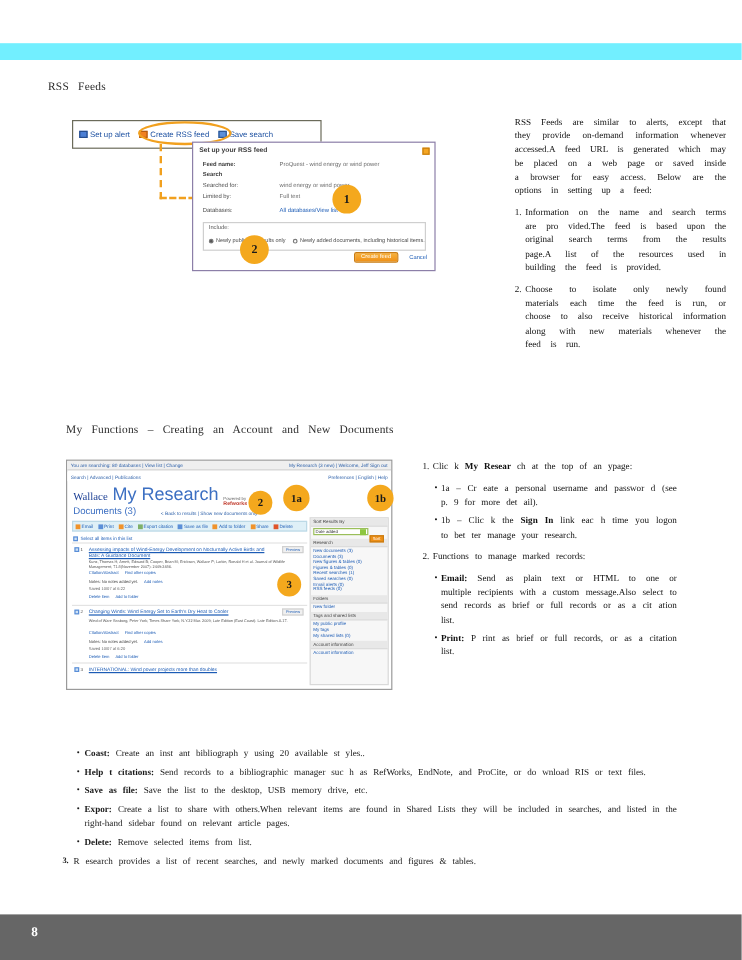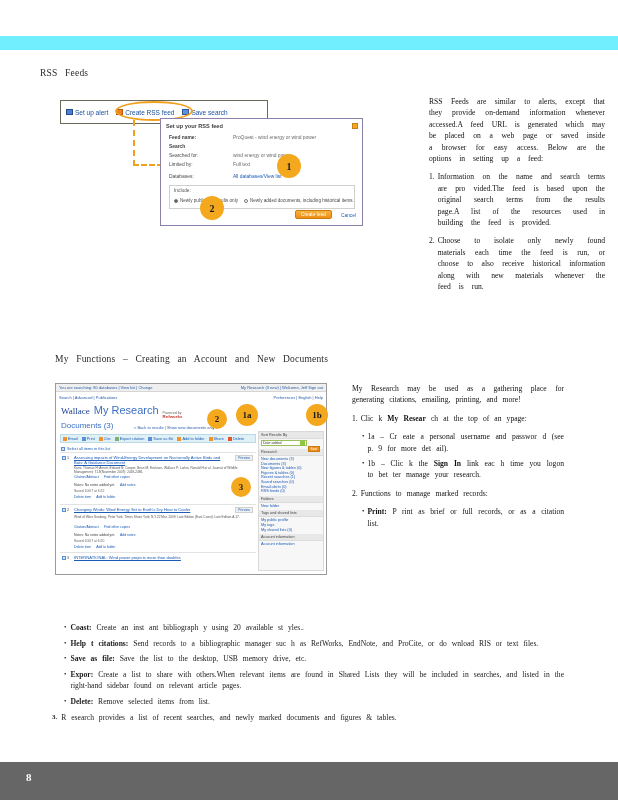--- a/index.html
+++ b/index.html
@@ -299,21 +299,21 @@
     display: flex;
     align-items: baseline;
     gap: 4px;
   }
   .pq-logo {
     font-size: 9px;
     color: #1b3f94;
     font-family: "Liberation Serif", serif;
   }
   .pq-myresearch {
-    font-size: 11px;
+    font-size: 15px;
     color: #3c6fc2;
   }
   .pq-powered {
     font-size: 3.6px;
     color: #666;
     line-height: 4px;
   }
   .pq-powered b { color: #c0392b; font-size: 4.4px; }
   .pq-doccount {
     position: absolute;
@@ -735,38 +735,41 @@
   <span>1b</span>
 </div>
 <div class="callout" style="left:207px; top:409px; width:20px; height:20px; font-size:9px;">
   <span>2</span>
 </div>
 <div class="callout" style="left:231px; top:477px; width:20px; height:20px; font-size:9px;">
   <span>3</span>
 </div>
 
 <div class="body-col" style="left:352px; top:383px; width:212px;">
-  <p class="loose">My   Research      may   be   used    as   a  gathering   place   for  generating    citations,   emailing,    printing,   and   more!</p>
 
   <div class="ol-item">
     <span class="ol-num">1.</span>
     <span class="ol-txt loose">Clic k <b>My  Resear</b>   ch  at   the   top   of  an ypage:</span>
   </div>
   <div class="sub-bullet">
     <span class="sub-dot">•</span>
     <span class="sub-txt loose">1a  – Cr eate   a personal      username      and   passwor   d (see   p. 9 for  more   det ail).</span>
   </div>
   <div class="sub-bullet" style="margin-bottom:7px;">
     <span class="sub-dot">•</span>
     <span class="sub-txt loose">1b  – Clic k the   <b>Sign   In</b> link  eac h time   you  logon   to  bet ter  manage     your   research.</span>
   </div>
 
   <div class="ol-item">
     <span class="ol-num">2.</span>
     <span class="ol-txt loose">Functions      to   manage      marked      records:</span>
+  </div>
+  <div class="sub-bullet">
+    <span class="sub-dot">•</span>
+    <span class="sub-txt loose"><b>Email:</b>   Send   as   plain   text   or   HTML    to   one   or  multiple      recipients      with   a  custom   message.Also        select   to   send   records      as   brief   or  full   records      or  as  a  cit ation    list.</span>
   </div>
   <div class="sub-bullet">
     <span class="sub-dot">•</span>
     <span class="sub-txt loose"><b>Print:</b>   P rint   as   brief   or  full  records,     or  as   a citation     list.</span>
   </div>
 </div>
 
 <div class="bottom-list">
   <div class="bl-row">
     <span class="bl-dot">•</span>

